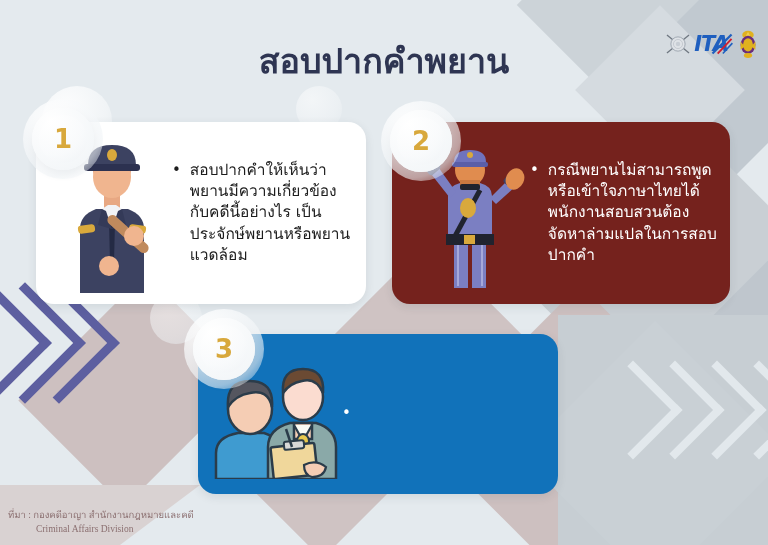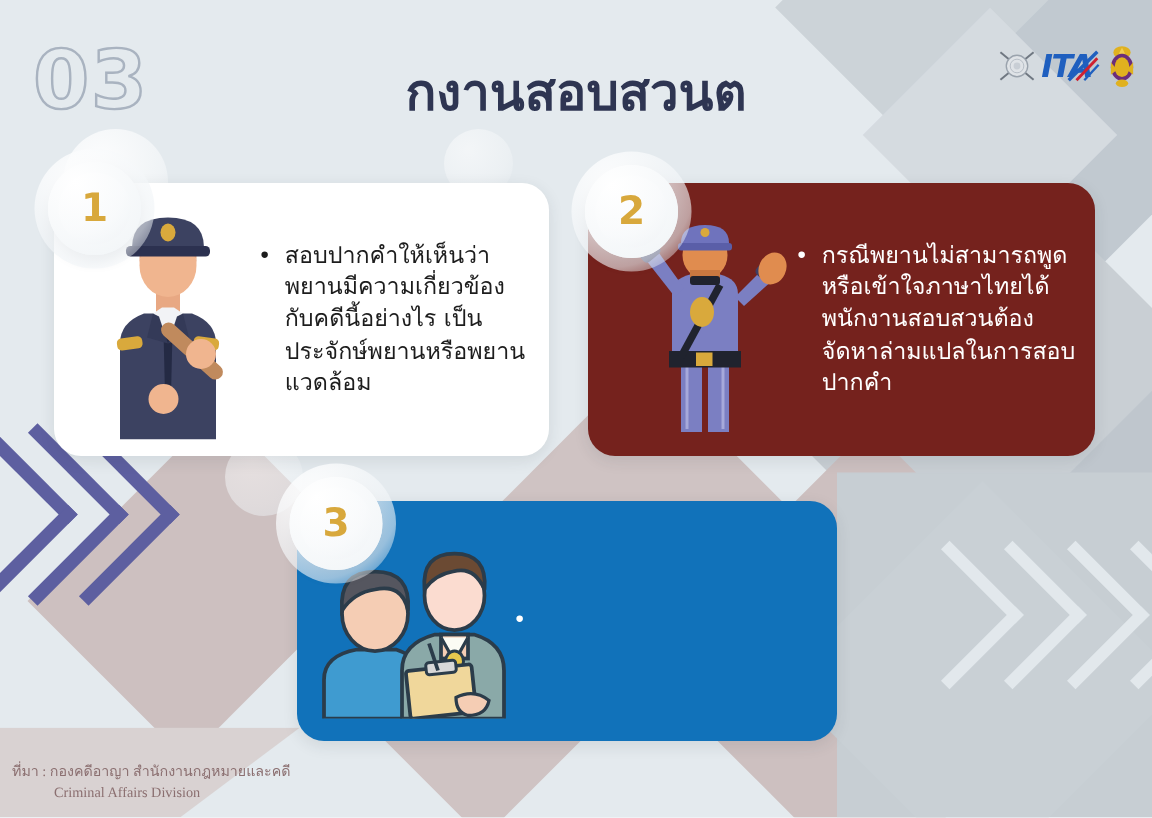--- a/index.html
+++ b/index.html
@@ -190,22 +190,21 @@
       <span class="chev c3"></span>
       <span class="chev c4"></span>
     </div>
 
     <div class="bubble bub-a"></div>
     <div class="bubble bub-b"></div>
     <div class="bubble bub-c"></div>
   </div>
 
   <div id="header">
-    <div id="slide-number">03</div>
-    <div id="page-title">กงานสอบสวนต</div>
+    <div id="page-title">สอบปากคำพยาน</div>
 
     <div id="logo">
       <svg class="logo-medal" viewBox="0 0 40 40">
         <line x1="3" y1="34" x2="37" y2="6" stroke="#6f7781" stroke-width="2"></line>
         <line x1="3" y1="6" x2="37" y2="34" stroke="#6f7781" stroke-width="2"></line>
         <circle cx="20" cy="20" r="11" fill="#dfe3e7" stroke="#9aa3ad" stroke-width="1.4"></circle>
         <circle cx="20" cy="20" r="7" fill="none" stroke="#b6bdc5" stroke-width="1"></circle>
         <circle cx="20" cy="20" r="3.5" fill="#c8ced5"></circle>
       </svg>
       <span class="logo-ita">ITA</span>

